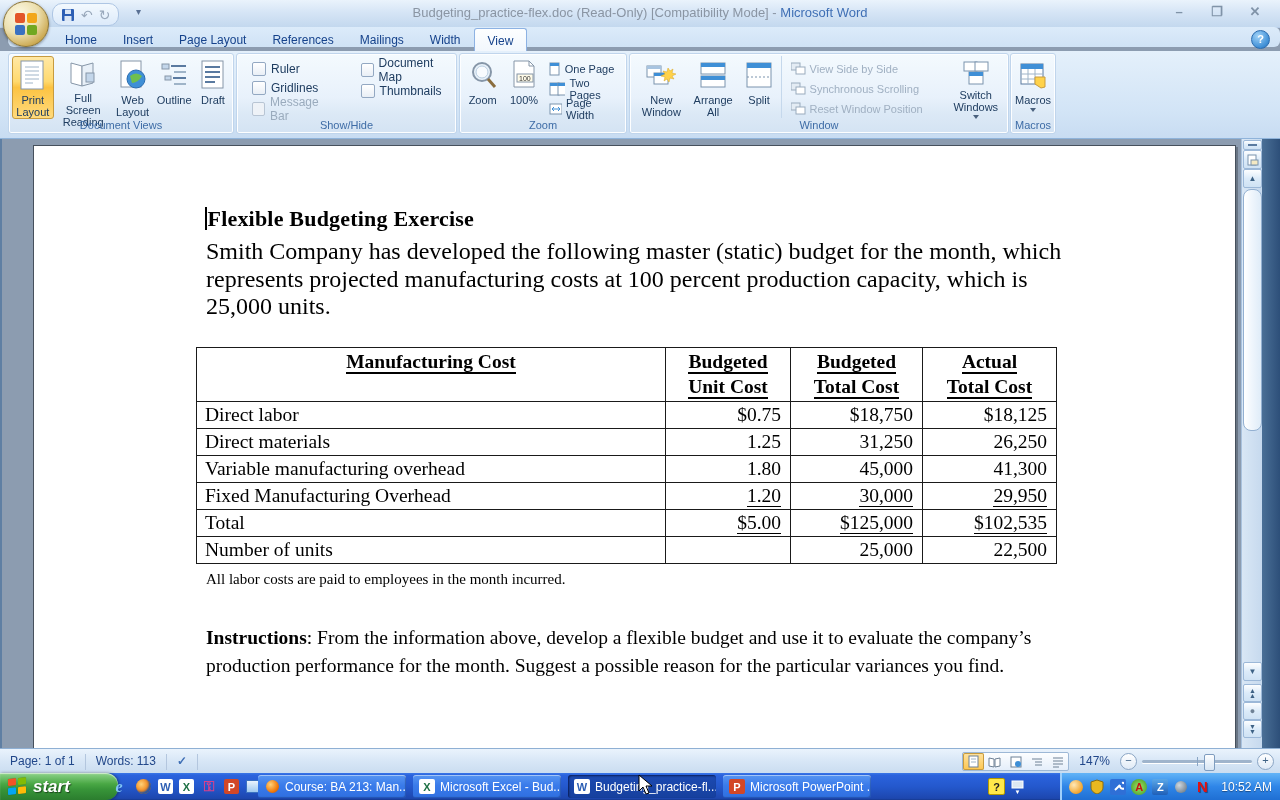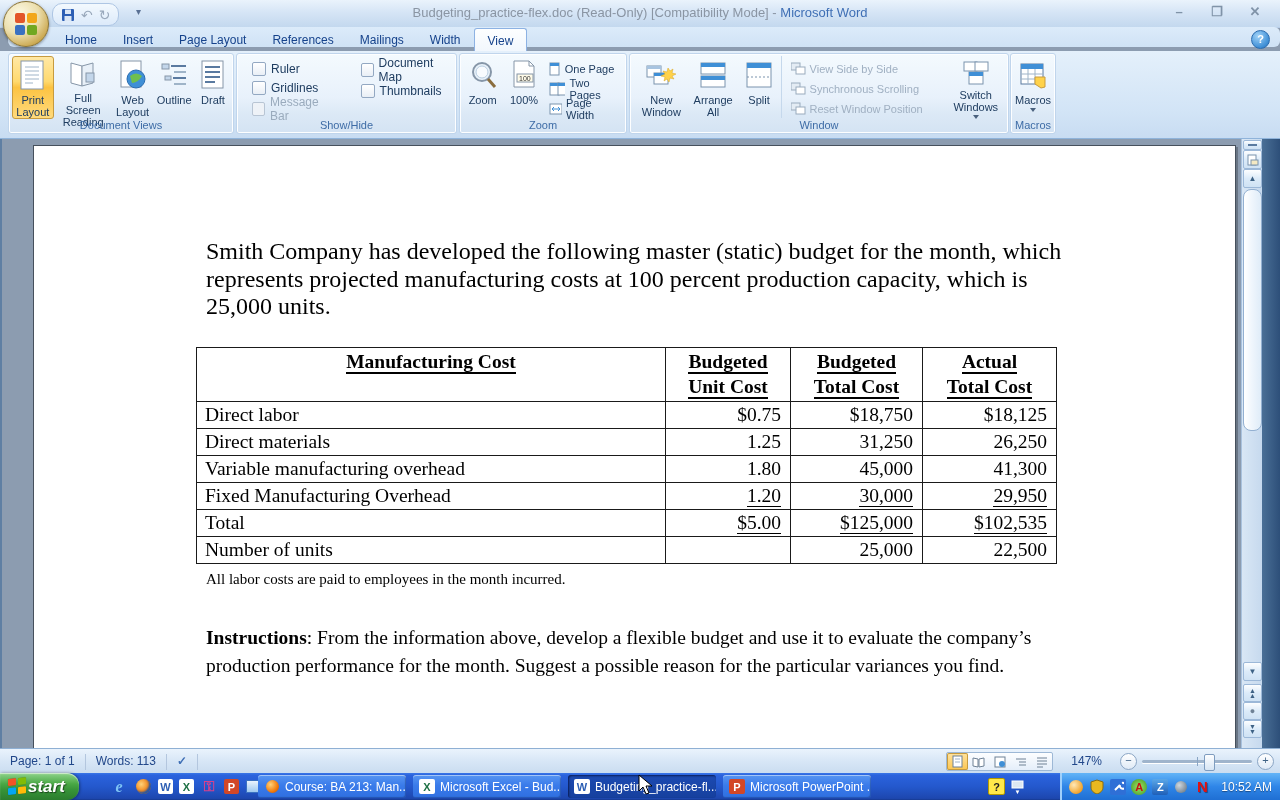--- a/index.html
+++ b/index.html
@@ -86,39 +86,39 @@
     display:flex;align-items:center;justify-content:center;font-size:8px;color:#3e6285;}
   .vs-thumb{position:absolute;left:1px;width:17px;border:1px solid #93b0d1;border-radius:8px;background:linear-gradient(to right,#fff,#eef5fc 50%,#dfecf8);}
   .chev{display:flex;flex-direction:column;line-height:5px;font-size:7px;color:#3e6285;}
 
   
   .statusbar{position:absolute;top:748px;left:0;right:0;height:25px;
     background:linear-gradient(#eaf3fc,#d7e6f6 50%,#c9dcf0);border-top:1px solid #8fb0d4;
     display:flex;align-items:center;font-size:12px;color:#21478a;}
   .sb-item{padding:0 10px;height:17px;line-height:17px;}
   .sb-sep{width:1px;height:16px;background:#b3c6de;}
-  .sb-right{margin-left:auto;display:flex;align-items:center;gap:14px;padding-right:6px;padding-left:44px;}
+  .sb-right{margin-left:auto;display:flex;align-items:center;gap:6px;padding-right:6px;padding-left:44px;}
   .viewbtns{display:flex;border:1px solid #9db8d6;background:linear-gradient(#fdfeff,#e4eefa);border-radius:2px;}
   .vb{width:21px;height:17px;display:flex;align-items:center;justify-content:center;}
   .vb.sel{background:linear-gradient(#ffe3a0,#fdc64f);border-radius:2px;box-shadow:inset 0 0 0 1px #c79b3e;}
   .zoomslider{display:flex;align-items:center;gap:5px;}
   .zbtn{width:15px;height:15px;border-radius:50%;border:1px solid #8aa5c4;color:#3e6285;
     background:linear-gradient(#fff,#dfeaf6);font-size:11px;line-height:13px;text-align:center;}
   .ztrack{position:relative;width:110px;height:3px;background:#9fb4cc;border-radius:2px;box-shadow:0 1px 0 #fff;}
   .ztick{position:absolute;left:50%;top:-3px;width:1px;height:9px;background:#8aa5c4;}
   .zthumb{position:absolute;left:56%;top:-6px;width:9px;height:15px;background:linear-gradient(#fdfeff,#d7e5f4);
     border:1px solid #7e9cbf;border-radius:2px;}
 
   
   .taskbar{position:absolute;top:773px;left:0;right:0;height:27px;
     background:linear-gradient(#3a77e8 0%,#2b63dd 8%,#2458cd 50%,#1d47af 94%,#16398f);}
-  .startbtn{position:absolute;left:0;top:0;height:27px;width:79px;border-radius:0 12px 12px 0;
+  .startbtn{position:absolute;left:0;top:0;height:27px;width:118px;border-radius:0 12px 12px 0;
     background:linear-gradient(#8fd48b,#4aa845 40%,#389539 60%,#2b7d2e);
     box-shadow:inset 0 1px 1px rgba(255,255,255,.6),1px 0 3px rgba(0,0,0,.4);
-    display:flex;align-items:center;padding-left:8px;box-sizing:border-box;}
+    display:flex;align-items:center;gap:5px;padding-left:8px;box-sizing:border-box;}
   .start-label{color:#fff;font-size:17px;font-weight:bold;font-style:italic;text-shadow:1px 1px 1px rgba(0,0,0,.5);}
   .flag{width:20px;height:18px;display:grid;grid-template-columns:8px 8px;grid-template-rows:7px 7px;gap:1.5px;transform:skewY(-6deg);}
   .flag div{border-radius:1px;box-shadow:0 0 1px rgba(0,0,0,.4);}
   .qlaunch{position:absolute;left:104px;top:0;height:27px;display:flex;align-items:center;gap:6px;padding:0 6px;}
   .qlicon{width:18px;height:18px;display:flex;align-items:center;justify-content:center;font-size:13px;font-weight:bold;}
   .tb-tasks{position:absolute;left:258px;top:2px;display:flex;gap:7px;}
   .taskbtn{width:148px;height:23px;border-radius:3px;display:flex;align-items:center;gap:5px;padding:0 6px;box-sizing:border-box;
     background:linear-gradient(#5795f2,#3a7bea 45%,#2f6fe0);box-shadow:inset 0 1px 0 rgba(255,255,255,.45),inset -1px -1px 1px rgba(0,0,30,.25);
     color:#fff;font-size:12px;white-space:nowrap;overflow:hidden;}
   .taskbtn.active{background:linear-gradient(#1c4ab2,#16409e);box-shadow:inset 1px 1px 2px rgba(0,0,30,.6);}
@@ -463,20 +463,21 @@
         <div class="lbl">Macros</div>
         <div class="dd"></div>
       </div>
     </div>
     <div class="glabel">Macros</div>
   </div>
 </div>
 
 <div class="docarea">
   <div class="page doc">
+    <div class="doc-heading"><span class="caret"></span><span>Flexible Budgeting Exercise</span></div>
     <div class="doc-intro">Smith Company has developed the following master (static) budget for the month, which represents projected manufacturing costs at 100 percent production capacity, which is 25,000 units.</div>
 
     <table class="budget-table">
       <colgroup>
           <col style="width:469px">
           <col style="width:125px">
           <col style="width:132px">
           <col style="width:134px">
         </colgroup>
       <thead>

